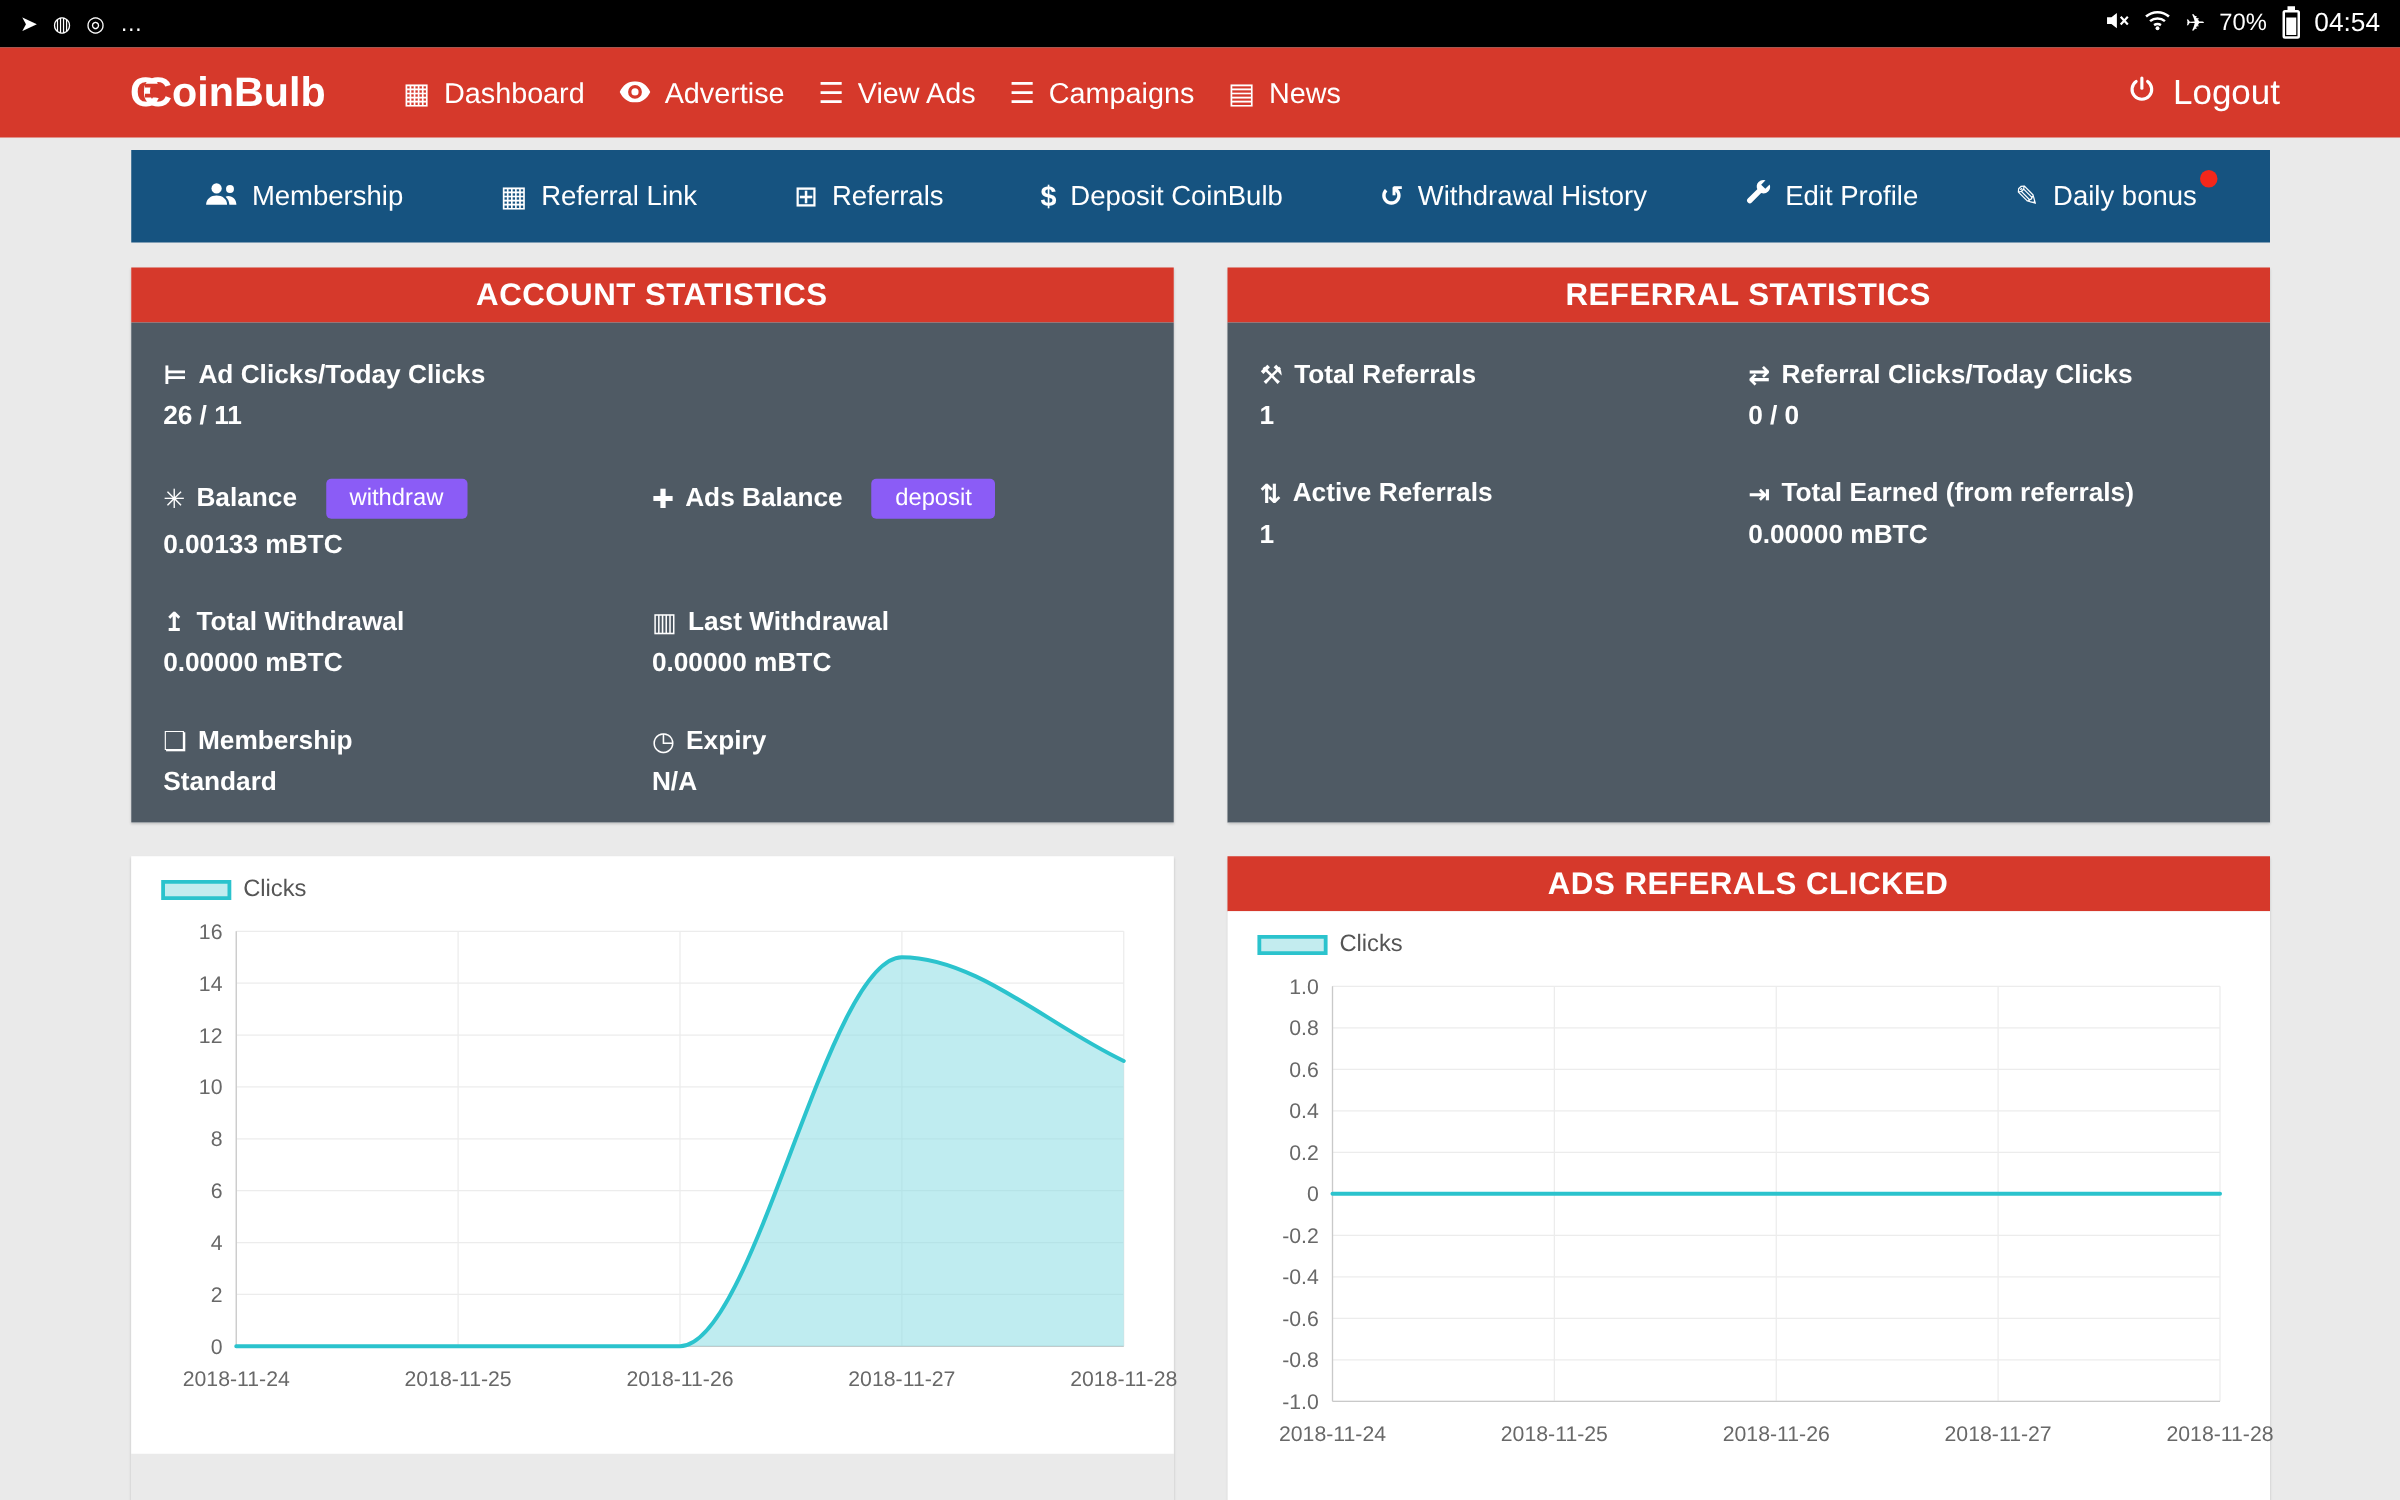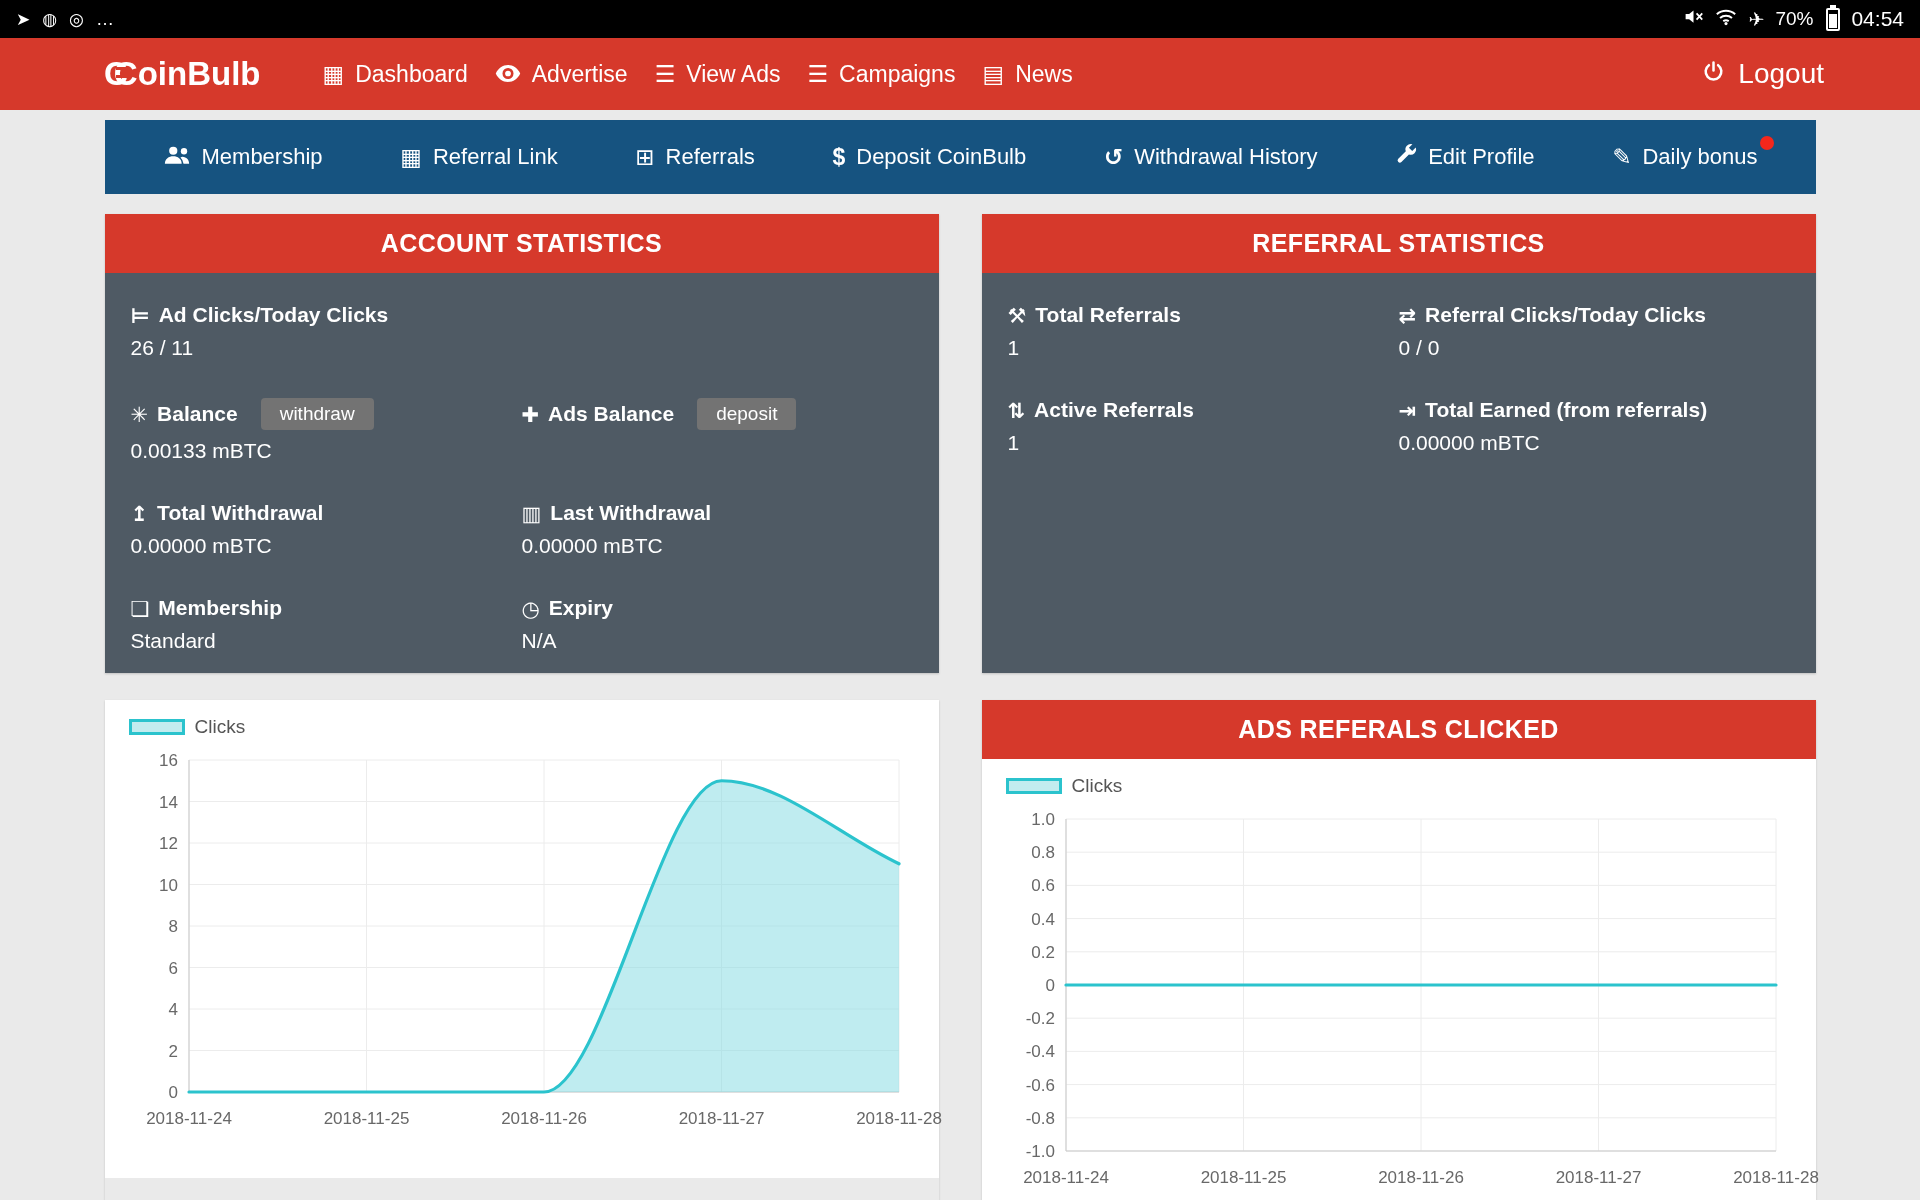--- a/index.html
+++ b/index.html
@@ -28,26 +28,26 @@
   .logout{margin-left:auto;display:flex;align-items:flex-end;gap:13px;font-size:28px;cursor:pointer}
 
   
   .subnav{width:1711px;margin:10px auto 0;height:74px;background:#165380;display:flex;align-items:center;justify-content:space-between;padding:0 58px;color:#fff;font-size:22px}
   .daily{position:relative}
   .notif-dot{position:absolute;top:-8px;right:-17px;width:14px;height:14px;border-radius:50%;background:#f4271b}
 
   
   .content{width:1711px;margin:20px auto 0;display:flex;flex-wrap:wrap;gap:27px 43px}
   .panel{width:834px;box-shadow:0 1px 2px rgba(0,0,0,.18)}
-  .panel-header{height:59px;background:#d6392b;color:#fff;display:flex;align-items:center;justify-content:center;font-size:25px;font-weight:700;letter-spacing:.4px}
+  .panel-header{height:44px;background:#d6392b;color:#fff;display:flex;align-items:center;justify-content:center;font-size:25px;font-weight:700;letter-spacing:.4px}
   .panel-body{background:#4f5a64;color:#fff;height:400px;padding:30px 26px;display:grid;grid-template-columns:1fr 1fr;grid-auto-rows:min-content;row-gap:38px;align-content:start}
   .stat-label{display:flex;align-items:center;gap:9px;font-weight:700;font-size:21px}
   .stat-label .glyph{font-size:21px}
-  .stat-value{margin-top:9px;font-size:21px;font-weight:400}
-  .pill-btn{margin-left:14px;background:#737373;border:none;color:#fff;font-size:19px;padding:5px 19px;border-radius:4px;font-family:inherit;cursor:pointer}
+  .stat-value{margin-top:9px;font-size:21px;font-weight:700}
+  .pill-btn{margin-left:14px;background:#8b5cf6;border:none;color:#fff;font-size:19px;padding:5px 19px;border-radius:4px;font-family:inherit;cursor:pointer}
 
   
   .chart-body{background:#fff;height:478px;padding:16px 24px 0}
   .legend{display:flex;align-items:center;justify-content:flex-start;gap:10px;font-size:19px;color:#555;margin-bottom:8px;cursor:pointer}
   .legend-swatch{width:56px;height:16px;background:#c3ecef;border:3px solid #2bc3cd;display:inline-block}
   svg.chart{overflow:visible;display:block}
   .icon-svg{display:inline-block;vertical-align:middle}
 </style>
 </head>
 <body>

